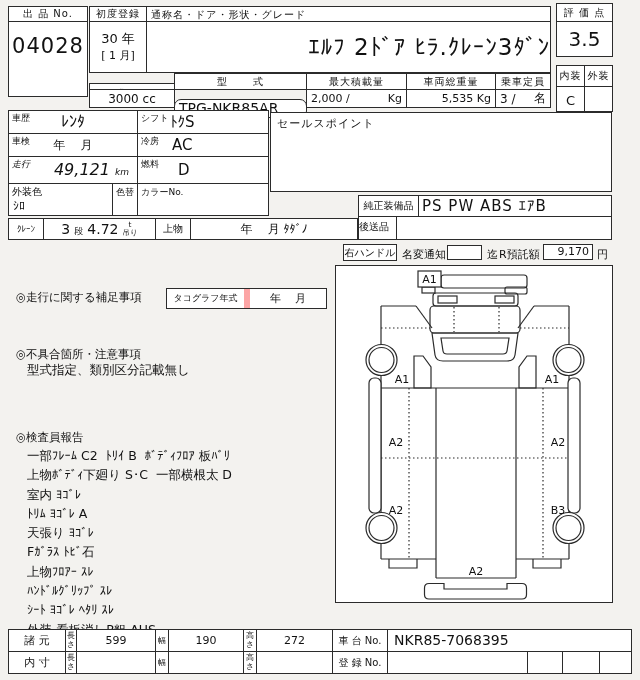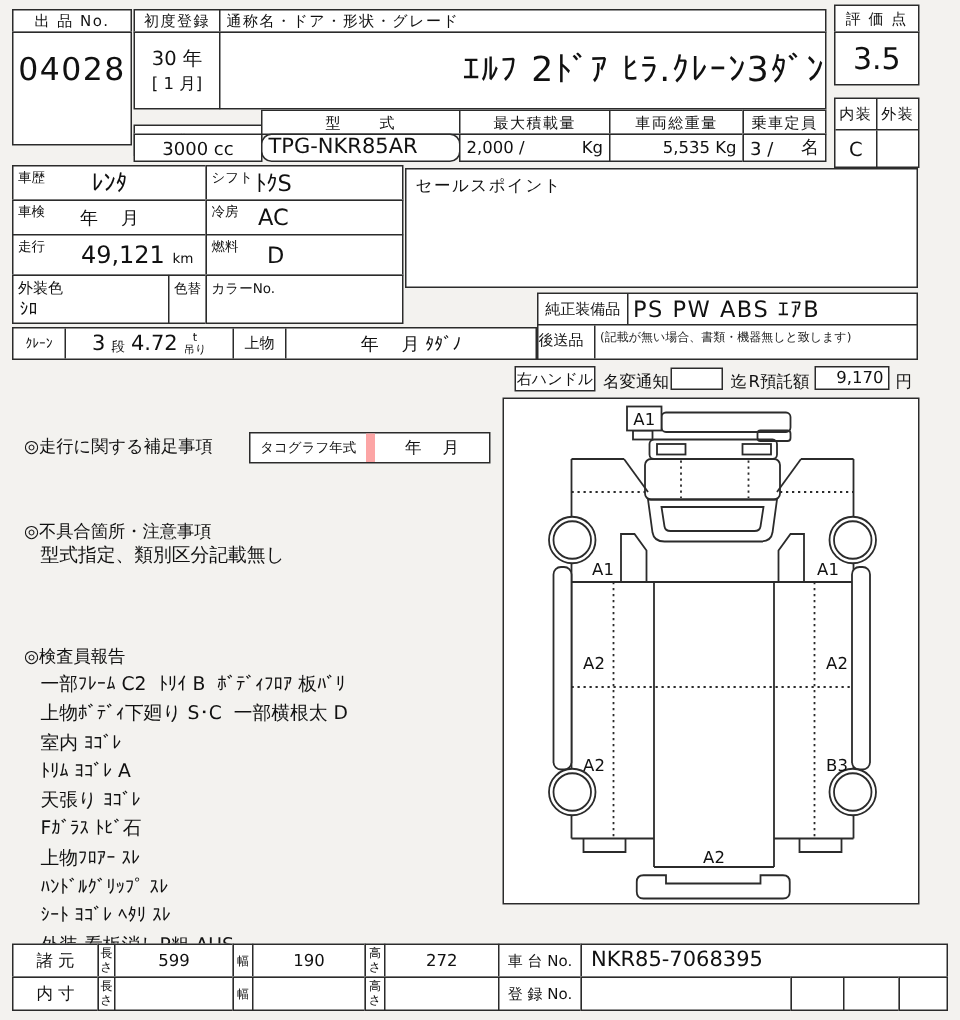--- a/index.html
+++ b/index.html
@@ -49,21 +49,21 @@
   </div>
 
   <div class="abs box c lbl" style="left:89px;top:73px;width:86px;height:21px;margin-top:10px;">
       <span>排気量</span>
     </div>
   <div class="abs box c" style="left:89px;top:89px;width:86px;height:19px;font-size:12px;">
       <span>3000 cc</span>
     </div>
 
   <div class="abs box c lbl pre" style="left:174px;top:73px;width:133px;height:17px;"><span class="pre">型      式</span></div>
-  <div class="abs box" style="left:174px;top:89px;width:133px;height:19px;border-radius:7px;">
+  <div class="abs box" style="left:174px;top:99px;width:133px;height:19px;border-radius:7px;">
     <div style="font-size:14px;line-height:17px;padding-left:4px;">TPG-NKR85AR</div>
   </div>
 
   <div class="abs box c lbl" style="left:306px;top:73px;width:101px;height:17px;">
       <span>最大積載量</span>
     </div>
   <div class="abs box between" style="left:306px;top:89px;width:101px;height:19px;font-size:11px;">
     <span>2,000 /</span>
     <span>Kg</span>
   </div>
@@ -118,21 +118,21 @@
     <div style="padding-left:32px;font-size:15px;line-height:22px;">ﾄｸS</div>
   </div>
   <div class="abs box" style="left:8px;top:133px;width:130px;height:24px;">
     <span class="corner-lbl">車検</span>
     <div class="pre" style="text-align:center;font-size:12px;line-height:23px;">年    月</div>
   </div>
   <div class="abs box" style="left:137px;top:133px;width:132px;height:24px;">
     <span class="corner-lbl">冷房</span>
     <div style="padding-left:34px;font-size:15px;line-height:23px;">AC</div>
   </div>
-  <div class="abs box" style="left:8px;top:156px;width:130px;height:28px;">
+  <div class="abs box" style="left:8px;top:156px;width:130px;height:28px;font-style:italic;">
     <span class="corner-lbl">走行</span>
     <div style="text-align:right;padding-right:8px;line-height:26px;">
       <span style="font-size:16px;">49,121</span>
       <span style="font-size:9px;">km</span>
     </div>
   </div>
   <div class="abs box" style="left:137px;top:156px;width:132px;height:28px;">
     <span class="corner-lbl">燃料</span>
     <div style="padding-left:40px;font-size:15px;line-height:27px;">D</div>
   </div>
@@ -170,21 +170,20 @@
     <div style="font-size:11px;padding:3px 0 0 6px;letter-spacing:1px;">セールスポイント</div>
   </div>
   <div class="abs box" style="left:358px;top:195px;width:254px;height:22px;display:flex;">
     <div class="c" style="width:59px;border-right:1px solid #2b2b2b;font-size:10px;">
         <span>純正装備品</span>
       </div>
     <div style="flex:1;font-size:15px;line-height:20px;padding-left:3px;letter-spacing:1px;">PS PW ABS ｴｱB</div>
   </div>
   <div class="abs box" style="left:358px;top:216px;width:254px;height:24px;display:flex;">
     <div style="width:37px;border-right:1px solid #2b2b2b;font-size:10px;padding:3px 0 0 0;">後送品</div>
-    <div style="flex:1;font-size:8px;padding:2px 0 0 3px;color:#222;">(記載が無い場合、書類・機器無しと致します)</div>
   </div>
 
   <div class="abs box c" style="left:343px;top:244px;width:54px;height:17px;font-size:10px;">
       <span>右ハンドル</span>
     </div>
   <div class="abs" style="left:402px;top:247px;font-size:11px;">名変通知</div>
   <div class="abs box" style="left:447px;top:245px;width:35px;height:15px;"></div>
   <div class="abs" style="left:487px;top:247px;font-size:11px;">迄</div>
   <div class="abs" style="left:499px;top:247px;font-size:11px;">R預託額</div>
   <div class="abs box" style="left:543px;top:244px;width:50px;height:16px;">

